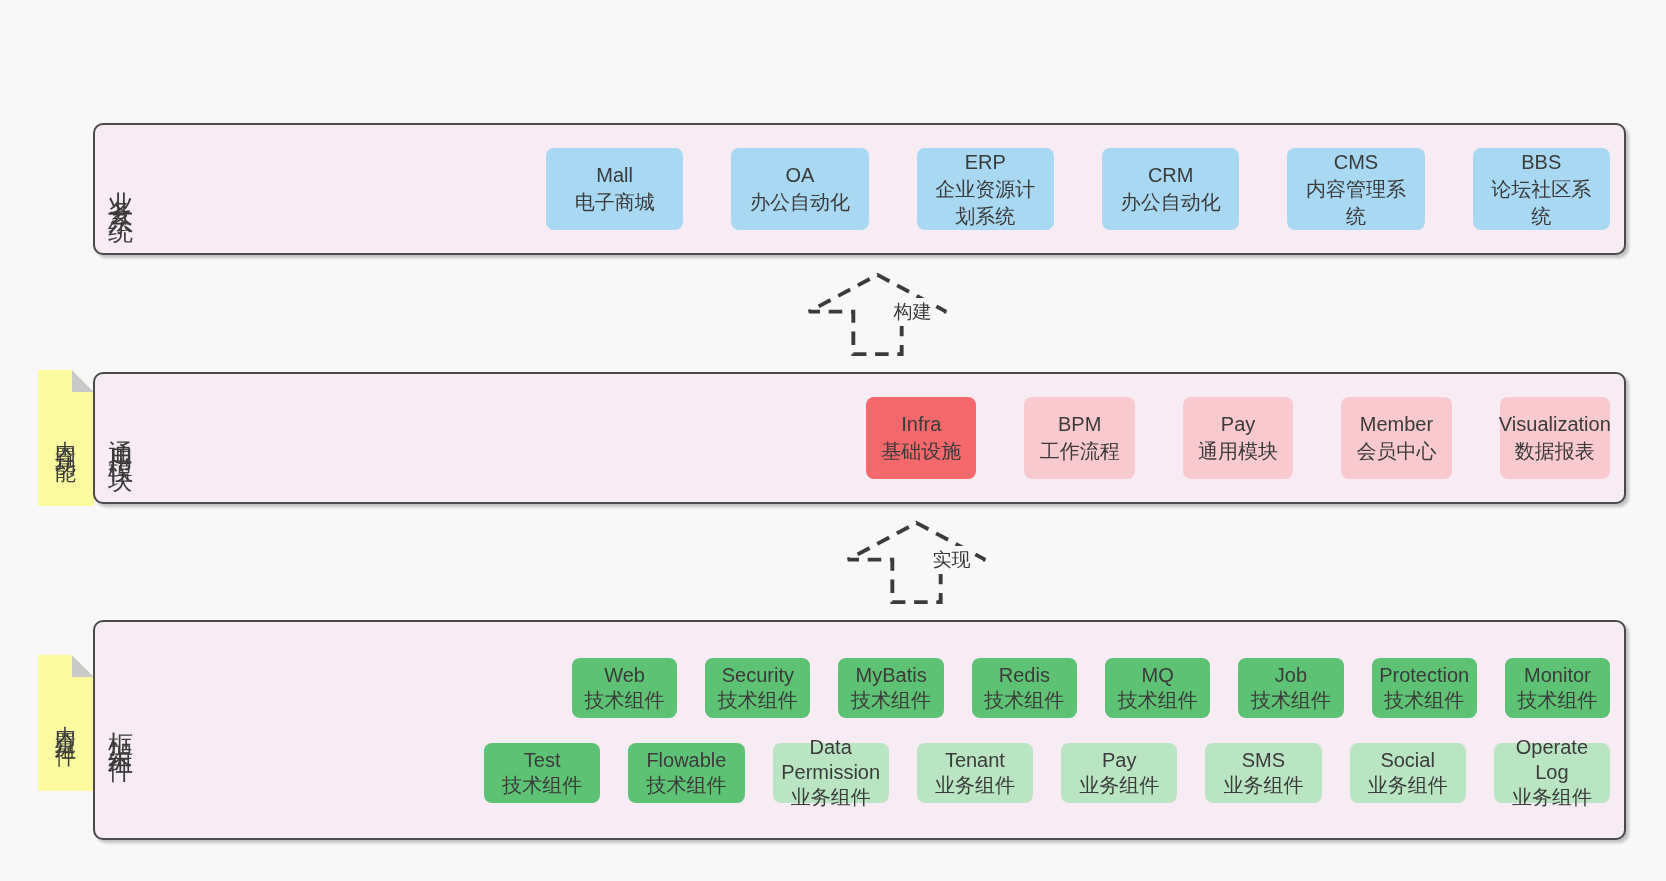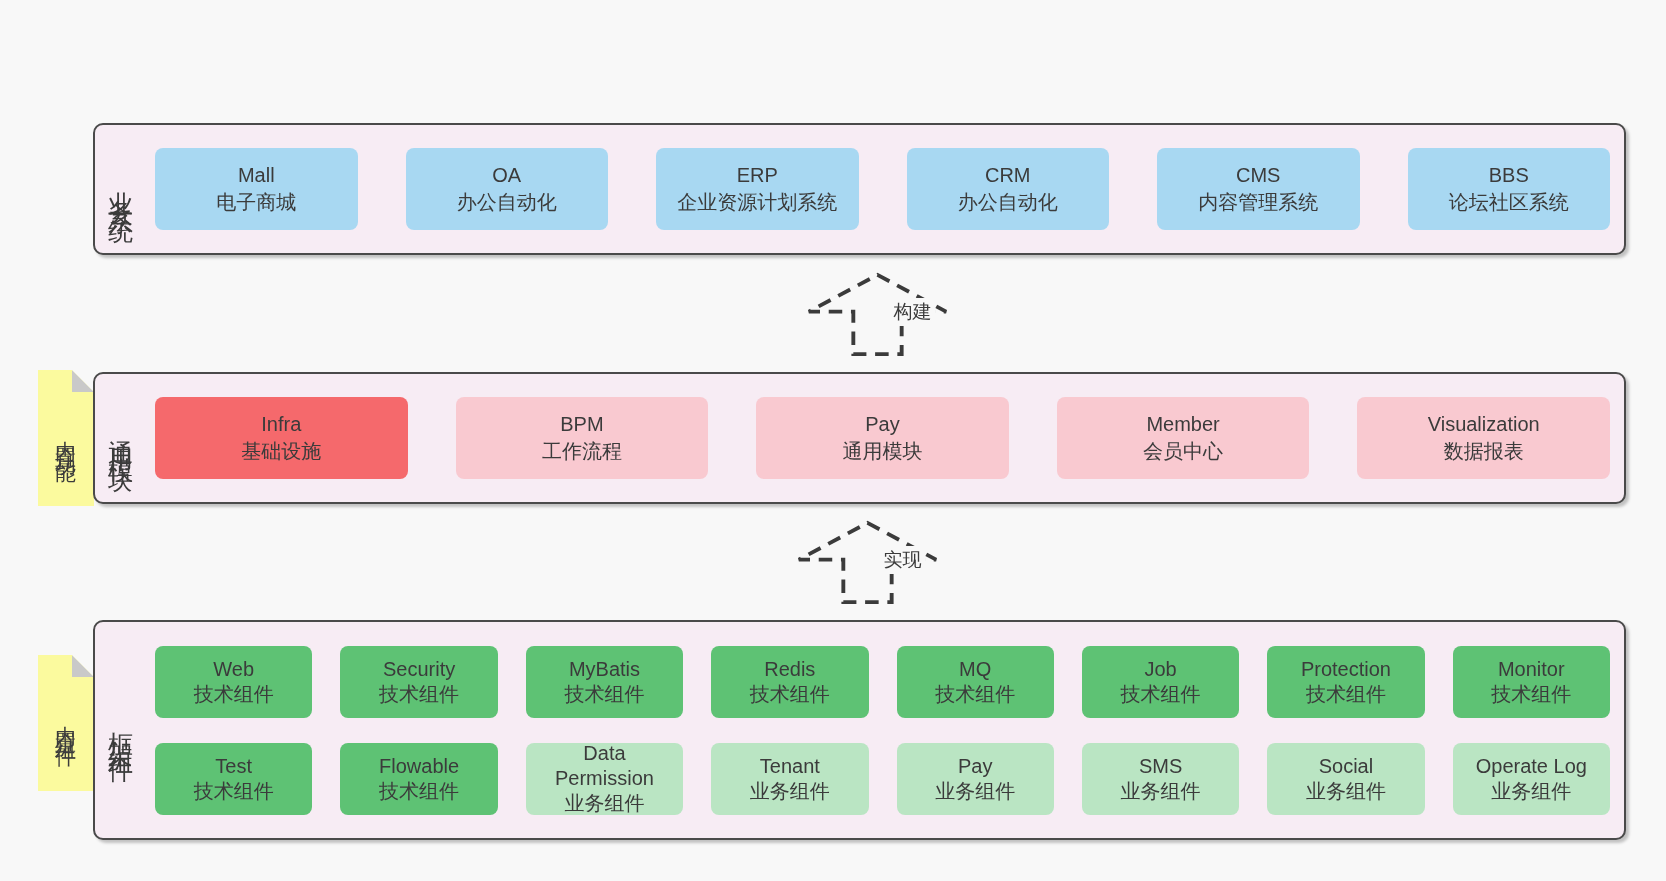--- a/index.html
+++ b/index.html
@@ -22,31 +22,31 @@
   .panel-2{top:372px;height:132px;}
   .panel-3{top:620px;height:220px;}
   .v-label{
     writing-mode:vertical-rl;text-orientation:upright;
     font-size:25px;letter-spacing:9px;line-height:1;
     align-self:center;margin-left:13px;color:var(--text,#3b3b3b);
     white-space:nowrap;
   }
   .boxes-wrap{
     flex:1;display:flex;flex-direction:column;justify-content:center;
-    gap:25px;padding:0 14px 0 22px;min-width:0;
+    gap:25px;padding:0 14px 0 22px;min-width:0;align-items:flex-end;
   }
   .box-row{display:flex;gap:48px;}
   .panel-3 .box-row{gap:28px;}
   .box{
     flex:1;height:82px;border-radius:8px;
     display:flex;flex-direction:column;align-items:center;justify-content:center;
     text-align:center;font-size:20px;line-height:27px;
     padding:0 12px;box-sizing:border-box;min-width:0;
   }
-  .panel-3 .box{height:72px;line-height:25px;}
+  .panel-3 .box{height:60px;line-height:25px;}
   .box.blue{background:var(--blue,#a8d8f2);}
   .box.red{background:var(--red,#f5696c);}
   .box.pink{background:var(--pink,#f9c9d0);}
   .box.green{background:var(--green,#5ec274);}
   .box.lightgreen{background:var(--light-green,#bae5c3);}
   
   .note{
     position:absolute;left:38px;width:56px;height:136px;z-index:1;
     background:var(--note-yellow,#fbfa9e);
     clip-path:polygon(0 0,calc(100% - 22px) 0,100% 22px,100% 100%,0 100%);
@@ -60,21 +60,21 @@
     background:var(--note-fold,#c9c9c9);
     clip-path:polygon(0 0,100% 100%,0 100%);
   }
   .note-text{
     writing-mode:vertical-rl;text-orientation:upright;
     font-size:21px;letter-spacing:7px;line-height:1;white-space:nowrap;
   }
   
   .arrow{position:absolute;width:145px;height:87px;z-index:1;}
   .arrow-1{left:805px;top:271px;}
-  .arrow-2{left:795px;top:519px;}
+  .arrow-2{left:844px;top:519px;}
   .arrow svg{display:block;width:145px;height:87px;}
   .arrow polygon{
     fill:none;stroke:var(--arrow,#3b3b3b);stroke-width:4;
     stroke-dasharray:14 9;
   }
   .arrow-label{
     position:absolute;left:50%;top:41px;transform:translate(-50%,-50%);
     background:var(--page-bg,#f8f8f8);padding:1px 3px;
     font-size:19px;white-space:nowrap;margin-left:35px;
   }

